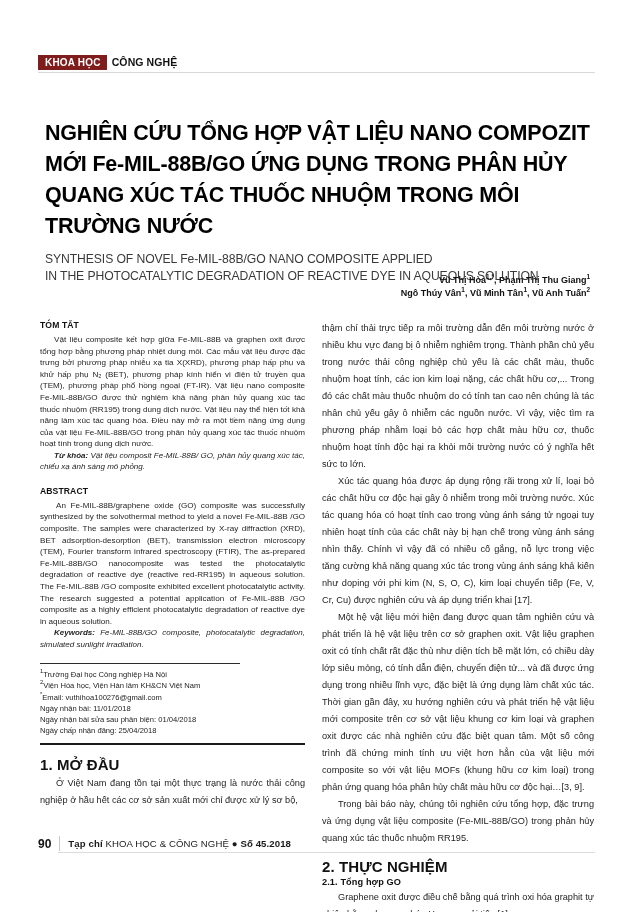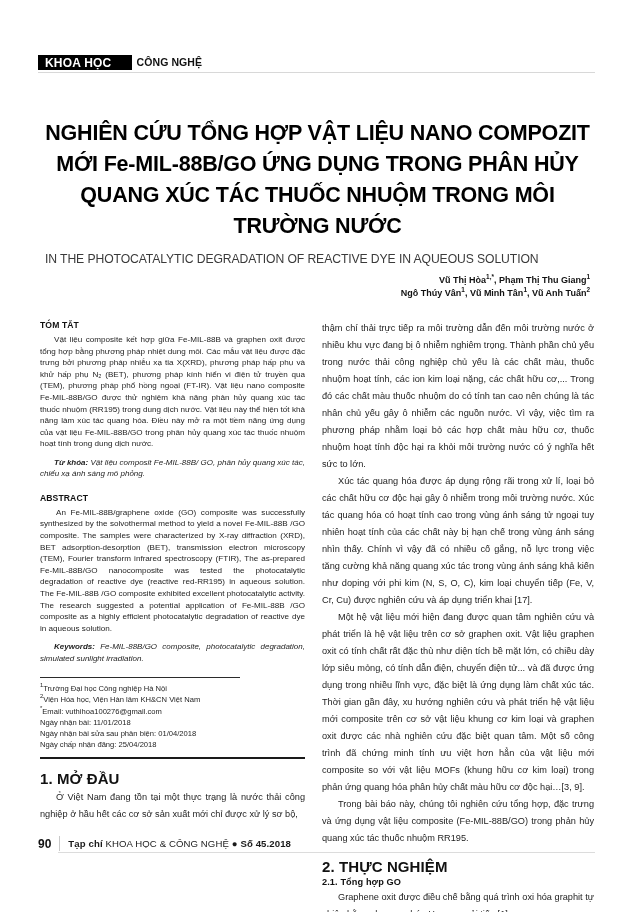--- a/index.html
+++ b/index.html
@@ -25,26 +25,26 @@
   .runhead {
     position: absolute;
     left: 38px;
     top: 55px;
     width: 557px;
     height: 15px;
     display: flex;
     align-items: stretch;
   }
   .runhead-left {
-    background: #000000;
+    background: #7f1d1d;
     color: #ffffff;
-    font-size: 12px;
+    font-size: 10px;
     font-weight: bold;
     letter-spacing: .2px;
-    padding: 1px 20px 0 7px;
+    padding: 1px 6px 0 7px;
     display: flex;
     align-items: center;
     line-height: 1;
   }
   .runhead-right {
     color: #111111;
     font-size: 10.5px;
     font-weight: bold;
     letter-spacing: .1px;
     padding: 0 5px 0 5px;
@@ -68,21 +68,20 @@
     top: 118px;
     width: 545px;
   }
   .title-vi {
     font-size: 21.5px;
     font-weight: bold;
     line-height: 31px;
     letter-spacing: -0.2px;
     color: #000000;
     margin: 0;
-    text-align: center;
   }
   .title-en {
     margin-top: 9px;
     font-size: 12.2px;
     line-height: 17px;
     color: #3a3a3a;
     letter-spacing: -0.1px;
   }
 
   
@@ -128,21 +127,21 @@
     text-indent: 14px;
     hyphens: auto;
   }
   .abs-p.en { text-indent: 16px; }
   .kw {
     font-size: 8px;
     line-height: 11.4px;
     text-align: justify;
     font-style: italic;
     color: #1d1d1d;
-    margin: 7px 0 0 0;
+    margin: 0 0 0 0;
     text-indent: 14px;
   }
   .kw b { font-weight: bold; font-style: italic; }
   .gap-md { height: 13px; }
 
   
   .foot-rule-top {
     width: 200px;
     height: 1px;
     background: #2b2b2b;
@@ -223,20 +222,21 @@
 
   <div class="runhead">
     <div class="runhead-left">KHOA HỌC</div>
     <div class="runhead-right">CÔNG NGHỆ</div>
   </div>
   <div class="runhead-rule"></div>
 
   <div class="title-block">
     <h1 class="title-vi">NGHIÊN CỨU TỔNG HỢP VẬT LIỆU NANO COMPOZIT MỚI Fe-MIL-88B/GO ỨNG DỤNG TRONG PHÂN HỦY QUANG XÚC TÁC THUỐC NHUỘM TRONG MÔI TRƯỜNG NƯỚC</h1>
     <div class="title-en">
+      <div>SYNTHESIS OF NOVEL Fe-MIL-88B/GO NANO COMPOSITE APPLIED</div>
       <div>IN THE  PHOTOCATALYTIC DEGRADATION OF REACTIVE DYE IN AQUEOUS SOLUTION</div>
     </div>
   </div>
 
   <div class="authors">
     <div>
       <span>Vũ Thị Hòa</span><sup>1,*</sup><span>, Phạm Thị Thu Giang</span><sup>1</sup>
     </div>
     <div>
       <span>Ngô Thúy Vân</span><sup>1</sup><span>, Vũ Minh Tân</span><sup>1</sup><span>, Vũ Anh Tuấn</span><sup>2</sup>

